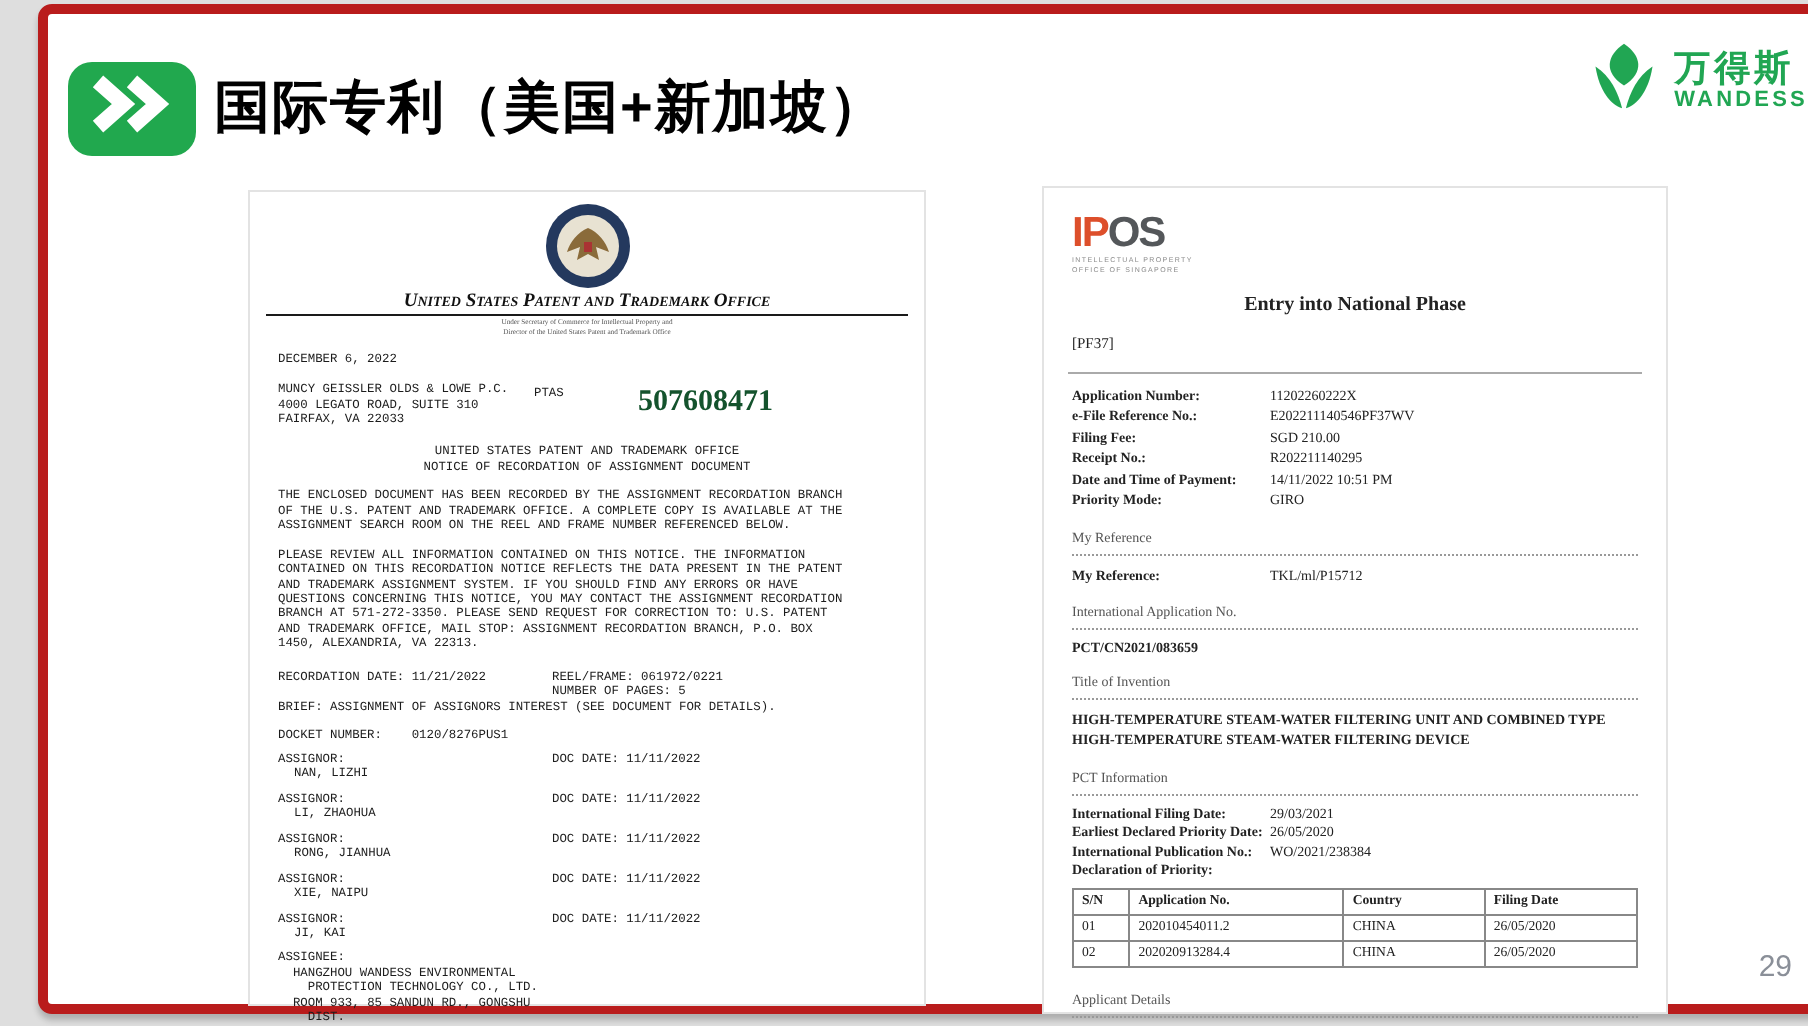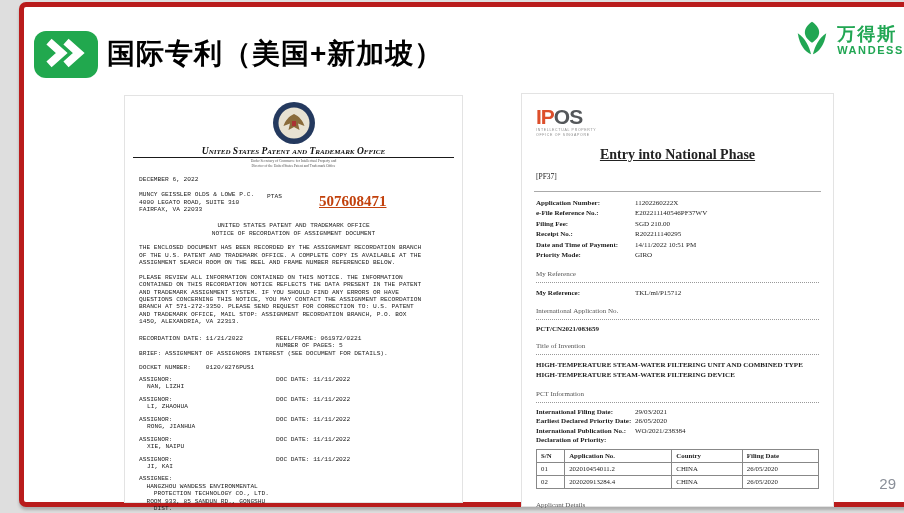--- a/index.html
+++ b/index.html
@@ -24,41 +24,41 @@
               font-size:9.5px;text-align:center;border-bottom:1.5px solid #1a1a1a;
               margin:0 8px;padding-bottom:0px;color:#111;font-style:italic;}
   .uspto-sub{font-family:"Liberation Serif",serif;font-size:3.6px;text-align:center;color:#555;
              line-height:1.3;margin-top:1px;}
   .us-body{padding:0 14px;position:relative;}
   .pre{white-space:pre-wrap;}
   .us-date{margin-top:7px;}
   .us-ptas{position:absolute;left:142px;top:17px;}
   .us-addr-row{position:relative;margin-top:8px;}
   .us-bignum{position:absolute;left:180px;top:1px;font-family:"Liberation Serif",serif;
-             font-weight:bold;font-size:15px;color:#c2410c;text-decoration:underline;}
+             font-weight:bold;font-size:15px;color:#14532d;}
   .us-notice{white-space:pre-line;text-align:center;margin-top:9px;}
   .us-para{margin-top:7px;}
   .us-rec-row{position:relative;margin-top:9px;}
   .col2{position:absolute;left:137px;top:0;}
   .us-brief{margin-top:8px;}
   .us-docket{margin-top:6px;}
   .assignor-row{position:relative;margin-top:5px;}
   .assignor-name{padding-left:8px;}
   .assignee-block{margin-top:5px;}
   
   .sg-doc{position:absolute;left:497px;top:86px;width:313px;height:414px;background:#fff;
           border:1px solid #e3e3e3;font-family:"Liberation Serif",serif;font-size:7px;
           color:#222;padding:12px 14px 0 14px;box-sizing:border-box;}
   .ipos-logo{line-height:1;}
   .ipos-word{font-size:21px;font-weight:bold;letter-spacing:-1px;font-family:"Liberation Sans",sans-serif;}
   .ipos-ip{color:#dd4f2b;}
   .ipos-os{color:#54575a;}
   .ipos-sub{font-family:"Liberation Sans",sans-serif;font-size:3.5px;color:#8b8b8b;
             letter-spacing:.7px;line-height:1.4;margin-top:1px;}
-  .sg-heading{text-align:center;font-weight:bold;font-size:14px;margin-top:9px;text-decoration:underline;}
+  .sg-heading{text-align:center;font-weight:bold;font-size:10px;margin-top:9px;}
   .sg-formcode{text-align:left;font-weight:normal;font-size:7.5px;margin-top:9px;}
   .sg-rule{border:none;border-top:1px solid #aaa;margin:10px -2px 6px -2px;}
   .sg-row{position:relative;line-height:10.5px;}
   .sg-row .lbl{font-weight:bold;}
   .sg-row .val{position:absolute;left:99px;top:0;font-weight:normal;}
   .sg-section{color:#555;margin-top:9px;border-bottom:1px dotted #999;padding-bottom:4px;}
   .sg-bold-line{font-weight:bold;margin-top:5px;}
   .sg-title-text{font-weight:bold;margin-top:5px;line-height:1.45;}
   .sg-pct-row{position:relative;line-height:9.5px;}
   .sg-pct-row .lbl{font-weight:bold;}

